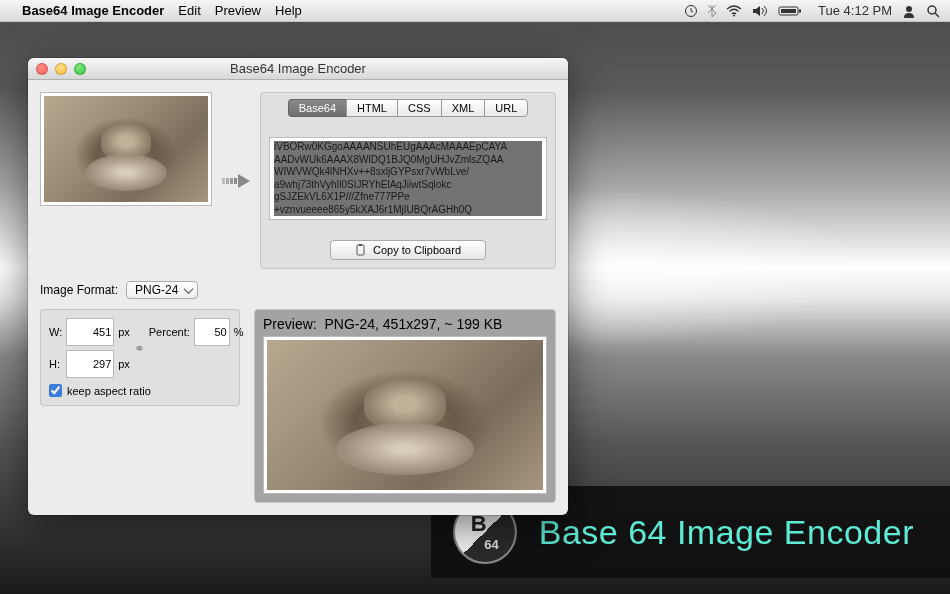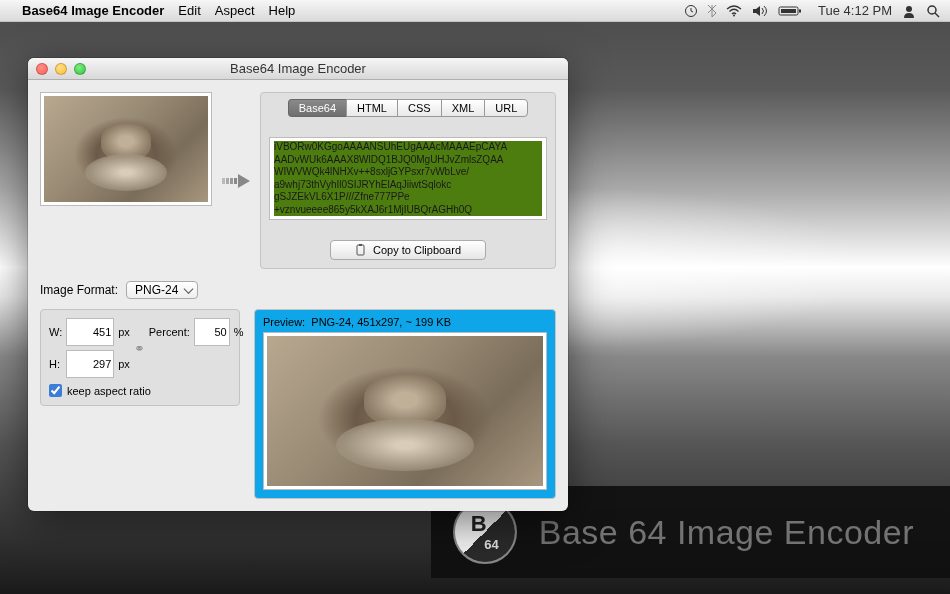--- a/index.html
+++ b/index.html
@@ -93,21 +93,21 @@
 }
 .tab:first-child { border-radius: 4px 0 0 4px; }
 .tab:last-child { border-radius: 0 4px 4px 0; border-right-width: 1px; }
 .tab.active { background: linear-gradient(#8a8a8a, #6f6f6f); color: #fff; border-color: #666; }
 
 .code-box {
   font-family: Menlo, Monaco, monospace; font-size: 10px; line-height: 1.25;
   background: #fff; border: 1px solid #bbb; padding: 3px 4px;
   word-break: break-all; color: #1a1a1a;
 }
-.code-box .hl { background: #4d7c0f; display: block; }
+.code-box .hl { background: #737373; display: block; }
 
 .copy-btn {
   align-self: center; font-size: 11px; padding: 3px 24px;
   background: linear-gradient(#fff, #e6e6e6); border: 1px solid #aaa; border-radius: 4px;
   display: flex; align-items: center; gap: 6px; cursor: default;
 }
 
 .format-row { display: flex; align-items: center; gap: 8px; font-size: 12px; margin-top: 2px; }
 .format-row select {
   font-size: 12px; padding: 1px 18px 1px 8px; border: 1px solid #aaa; border-radius: 4px;
@@ -128,22 +128,22 @@
 }
 .dims-grid { display: grid; grid-template-columns: auto 48px auto auto auto 36px auto; gap: 4px 4px; align-items: center; }
 .dims-grid input { width: 100%; font-size: 11px; text-align: right; padding: 7px 2px; border: 1px solid #bbb; }
 .link-icon { grid-row: span 2; color: #888; font-size: 13px; text-align: center; }
 .chk-row { display: flex; align-items: center; gap: 5px; }
 .chk-row input { accent-color: #3b7dd8; }
 .fill-row { display: flex; align-items: center; gap: 6px; }
 .fill-row select { flex: 1; font-size: 11px; }
 
 .preview-panel {
-  flex: 1; background: #0ea5e9; border: 1px solid #c4c4c4; border-radius: 4px;
-  padding: 6px 8px 8px; font-size: 11px;
+  flex: 1; background: #a3a3a3; border: 1px solid #c4c4c4; border-radius: 4px;
+  padding: 6px 8px 8px; font-size: 14px;
 }
 .preview-label { margin-bottom: 4px; }
 .preview-img-box { border: 1px solid #bbb; background: #fff; padding: 3px; height: 158px; }
 .preview-img-box .squirrel-img { width: 100%; height: 100%; }
 
 
 .promo {
   position: absolute; right: 0; bottom: 16px; height: 92px;
   background: rgba(15,15,15,0.92); display: flex; align-items: center;
   padding: 0 36px 0 22px; gap: 22px;
@@ -154,32 +154,32 @@
   border: 2px solid #888; position: relative; display: flex; align-items: center; justify-content: center;
   overflow: hidden;
 }
 .promo-icon::before {
   content: ""; position: absolute; inset: 0;
   background: linear-gradient(135deg, #f0f0f0 0 50%, #2a2a2a 50% 100%);
   border-radius: 50%;
 }
 .promo-icon .b { position: relative; font-weight: bold; font-size: 22px; color: #222; top: -8px; left: -6px; }
 .promo-icon .s { position: absolute; font-size: 13px; color: #ddd; bottom: 10px; right: 16px; font-weight: bold; }
-.promo-text { color: #737373; font-size: 34px; font-weight: 300; letter-spacing: 0.5px; font-family: "Helvetica Neue", Arial, sans-serif; }
+.promo-text { color: #5eead4; font-size: 34px; font-weight: 300; letter-spacing: 0.5px; font-family: "Helvetica Neue", Arial, sans-serif; }
 </style>
 </head>
 <body>
 
 <div class="wallpaper"></div>
 
 <div class="menubar">
   <span class="apple"></span>
   <span class="app-name">Base64 Image Encoder</span>
   <span class="menu-item">Edit</span>
-  <span class="menu-item">Aspect</span>
+  <span class="menu-item">Preview</span>
   <span class="menu-item">Help</span>
   <span class="spacer"></span>
   <div class="status-icons">
     <span class="status-icon">
       <svg width="14" height="14" viewBox="0 0 14 14">
           <circle cx="7" cy="7" r="5.5" fill="none" stroke="#333" stroke-width="1"></circle>
           <path d="M7 4v3l2 1" stroke="#333" stroke-width="1" fill="none"></path>
         </svg>
     </span>
     <span class="status-icon">

